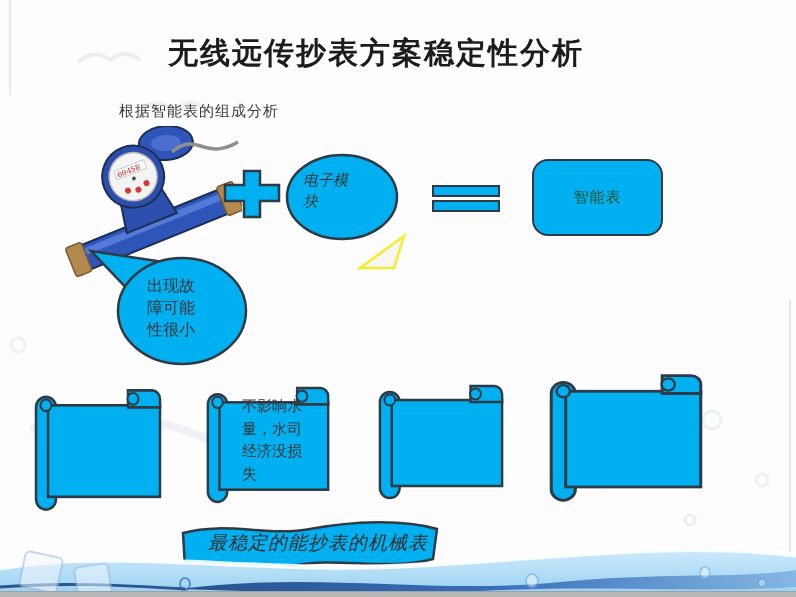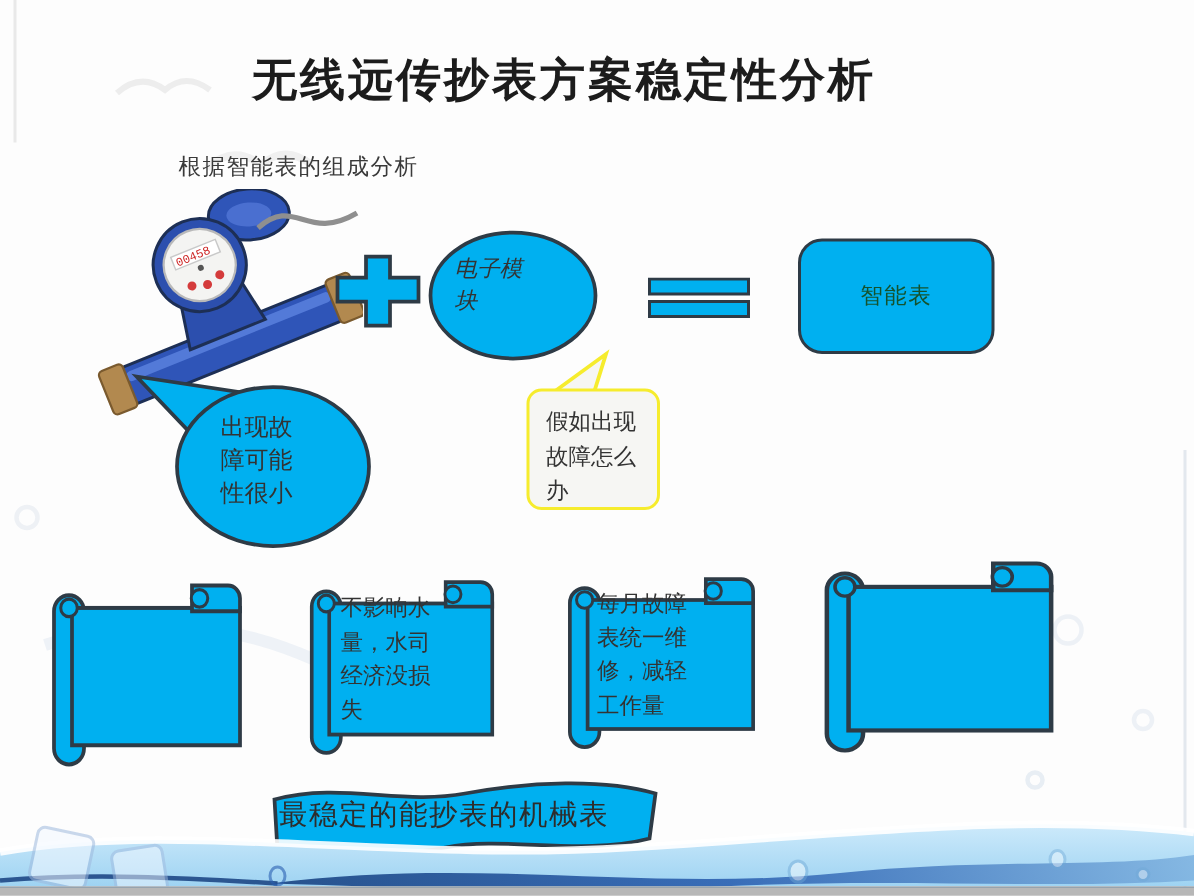--- a/index.html
+++ b/index.html
@@ -17,21 +17,21 @@
   .ellipse-text{left:303px;top:169px;width:52px;font-size:15px;line-height:21px;font-style:italic;}
   .smart-box{left:532px;top:159px;width:127px;height:73px;border-radius:16px;
              background:var(--accent);border:2.5px solid var(--outline);
              display:flex;align-items:center;justify-content:center;
              font-size:15px;color:#14532d;letter-spacing:1px;}
   .bubble-text{left:147px;top:275px;width:52px;font-size:16px;line-height:22px;}
   .note-box{left:351px;top:259px;width:62px;height:58px;border-radius:10px;
             background:#f6f6f3;border:2.5px solid var(--callout-border);
             padding:9px 12px 10px 11px;font-size:15px;line-height:23px;}
   .scroll-text{font-size:15px;line-height:22.5px;}
-  .banner-text{left:171px;top:530px;width:250px;text-align:center;font-size:19px;color:#2d2d2d;letter-spacing:1px;}
+  .banner-text{left:193px;top:530px;width:250px;text-align:center;font-size:19px;color:#2d2d2d;letter-spacing:1px;font-style:italic;}
   .f-accent{fill:var(--accent);} .s-outline{stroke:var(--outline);}
   .graybar{left:0;top:591px;width:796px;height:6px;background:#b7b7b7;border-top:1px solid #97a3ad;}
   svg{display:block;}
 </style>
 </head>
 <body>
 
 <div class="slide">
 
   <svg class="abs" style="left:0;top:0" width="796" height="597" viewBox="0 0 796 597">
@@ -90,47 +90,45 @@
 
   <svg class="abs" style="left:85px;top:243px" width="172" height="128" viewBox="0 0 172 128">
     <polygon class="f-accent s-outline" stroke-width="2.5" points="6,8 98,22 48,52"></polygon>
     <ellipse class="f-accent s-outline" stroke-width="2.5" cx="97" cy="68" rx="64" ry="53"></ellipse>
   </svg>
   <div class="abs cjk-wrap bubble-text">出现故障可能性很小</div>
 
   <svg class="abs" style="left:350px;top:228px" width="60" height="42" viewBox="0 0 60 42">
     <polygon points="10,40 44,40 54,8" fill="#f6f6f3" stroke="#f6ec2d" stroke-width="2.5"></polygon>
   </svg>
-  <div class="abs cjk-wrap note-box">假如出现故障怎么办</div>
 
   <svg class="abs" style="left:30px;top:384px" width="136" height="132" viewBox="0 0 136 124" preserveAspectRatio="none">
     <rect class="f-accent s-outline" stroke-width="2.5" x="6" y="12" width="20" height="106" rx="10"></rect>
     <rect class="f-accent s-outline" stroke-width="2.5" x="18" y="20" width="112" height="86"></rect>
     <path class="f-accent s-outline" stroke-width="2.5" d="M98,6 h24 a8,8 0 0 1 8,8 v8 h-32 z"></path>
     <circle class="f-accent s-outline" stroke-width="2" cx="103" cy="14" r="5.5"></circle>
     <circle class="f-accent s-outline" stroke-width="2" cx="16" cy="20" r="5.5"></circle>
   </svg>
 
   <svg class="abs" style="left:202px;top:382px" width="132" height="126" viewBox="0 0 136 124" preserveAspectRatio="none">
     <rect class="f-accent s-outline" stroke-width="2.5" x="6" y="12" width="20" height="106" rx="10"></rect>
     <rect class="f-accent s-outline" stroke-width="2.5" x="18" y="20" width="112" height="86"></rect>
     <path class="f-accent s-outline" stroke-width="2.5" d="M98,6 h24 a8,8 0 0 1 8,8 v8 h-32 z"></path>
     <circle class="f-accent s-outline" stroke-width="2" cx="103" cy="14" r="5.5"></circle>
     <circle class="f-accent s-outline" stroke-width="2" cx="16" cy="20" r="5.5"></circle>
   </svg>
-  <div class="abs cjk-wrap scroll-text" style="left:227px;top:395px;width:66px">不影响水量，水司经济没损失</div>
+  <div class="abs cjk-wrap scroll-text" style="left:242px;top:395px;width:66px">不影响水量，水司经济没损失</div>
 
   <svg class="abs" style="left:374px;top:380px" width="134" height="124" viewBox="0 0 136 124" preserveAspectRatio="none">
     <rect class="f-accent s-outline" stroke-width="2.5" x="6" y="12" width="20" height="106" rx="10"></rect>
     <rect class="f-accent s-outline" stroke-width="2.5" x="18" y="20" width="112" height="86"></rect>
     <path class="f-accent s-outline" stroke-width="2.5" d="M98,6 h24 a8,8 0 0 1 8,8 v8 h-32 z"></path>
     <circle class="f-accent s-outline" stroke-width="2" cx="103" cy="14" r="5.5"></circle>
     <circle class="f-accent s-outline" stroke-width="2" cx="16" cy="20" r="5.5"></circle>
   </svg>
-  <div class="abs cjk-wrap scroll-text" style="left:398px;top:392px;width:66px">每月故障表统一维修，减轻工作量</div>
 
   <svg class="abs" style="left:544px;top:369px" width="164" height="138" viewBox="0 0 136 124" preserveAspectRatio="none">
     <rect class="f-accent s-outline" stroke-width="2.5" x="6" y="12" width="20" height="106" rx="10"></rect>
     <rect class="f-accent s-outline" stroke-width="2.5" x="18" y="20" width="112" height="86"></rect>
     <path class="f-accent s-outline" stroke-width="2.5" d="M98,6 h24 a8,8 0 0 1 8,8 v8 h-32 z"></path>
     <circle class="f-accent s-outline" stroke-width="2" cx="103" cy="14" r="5.5"></circle>
     <circle class="f-accent s-outline" stroke-width="2" cx="16" cy="20" r="5.5"></circle>
   </svg>
 
   <svg class="abs" style="left:177px;top:519px" width="266" height="52" viewBox="0 0 266 52">

